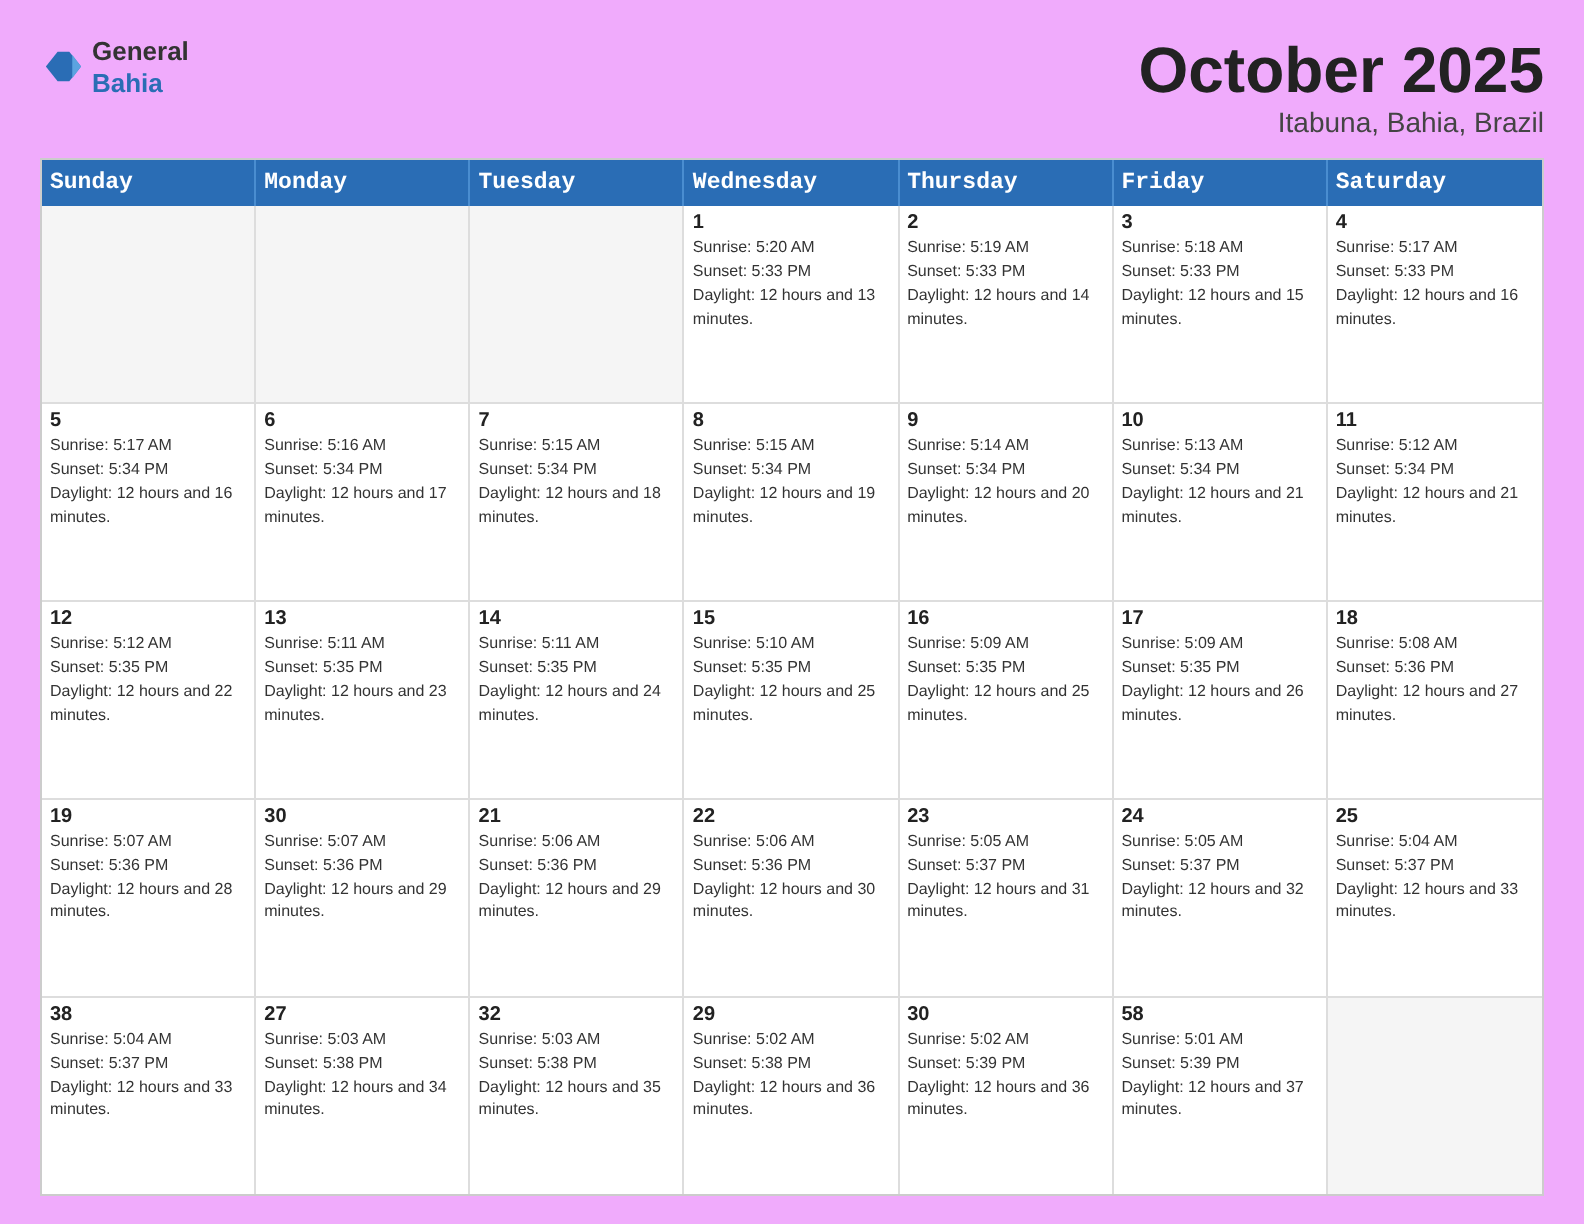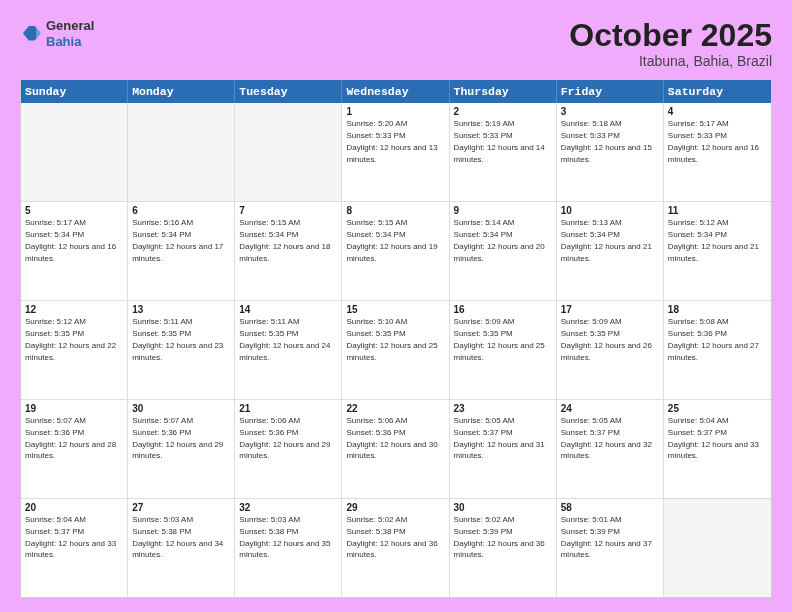--- a/index.html
+++ b/index.html
@@ -171,21 +171,21 @@
         <div class="cal-row">
           <div class="cal-cell"><span class="day-num">19</span><span class="cell-text">Sunrise: 5:07 AM<br>Sunset: 5:36 PM<br>Daylight: 12 hours and 28 minutes.</span></div>
           <div class="cal-cell"><span class="day-num">30</span><span class="cell-text">Sunrise: 5:07 AM<br>Sunset: 5:36 PM<br>Daylight: 12 hours and 29 minutes.</span></div>
           <div class="cal-cell"><span class="day-num">21</span><span class="cell-text">Sunrise: 5:06 AM<br>Sunset: 5:36 PM<br>Daylight: 12 hours and 29 minutes.</span></div>
           <div class="cal-cell"><span class="day-num">22</span><span class="cell-text">Sunrise: 5:06 AM<br>Sunset: 5:36 PM<br>Daylight: 12 hours and 30 minutes.</span></div>
           <div class="cal-cell"><span class="day-num">23</span><span class="cell-text">Sunrise: 5:05 AM<br>Sunset: 5:37 PM<br>Daylight: 12 hours and 31 minutes.</span></div>
           <div class="cal-cell"><span class="day-num">24</span><span class="cell-text">Sunrise: 5:05 AM<br>Sunset: 5:37 PM<br>Daylight: 12 hours and 32 minutes.</span></div>
           <div class="cal-cell"><span class="day-num">25</span><span class="cell-text">Sunrise: 5:04 AM<br>Sunset: 5:37 PM<br>Daylight: 12 hours and 33 minutes.</span></div>
         </div>
         <div class="cal-row">
-          <div class="cal-cell"><span class="day-num">20</span><span class="cell-text">Sunrise: 5:04 AM<br>Sunset: 5:37 PM<br>Daylight: 12 hours and 33 minutes.</span></div>
+          <div class="cal-cell"><span class="day-num">38</span><span class="cell-text">Sunrise: 5:04 AM<br>Sunset: 5:37 PM<br>Daylight: 12 hours and 33 minutes.</span></div>
           <div class="cal-cell"><span class="day-num">27</span><span class="cell-text">Sunrise: 5:03 AM<br>Sunset: 5:38 PM<br>Daylight: 12 hours and 34 minutes.</span></div>
           <div class="cal-cell"><span class="day-num">32</span><span class="cell-text">Sunrise: 5:03 AM<br>Sunset: 5:38 PM<br>Daylight: 12 hours and 35 minutes.</span></div>
           <div class="cal-cell"><span class="day-num">29</span><span class="cell-text">Sunrise: 5:02 AM<br>Sunset: 5:38 PM<br>Daylight: 12 hours and 36 minutes.</span></div>
           <div class="cal-cell"><span class="day-num">30</span><span class="cell-text">Sunrise: 5:02 AM<br>Sunset: 5:39 PM<br>Daylight: 12 hours and 36 minutes.</span></div>
           <div class="cal-cell"><span class="day-num">58</span><span class="cell-text">Sunrise: 5:01 AM<br>Sunset: 5:39 PM<br>Daylight: 12 hours and 37 minutes.</span></div>
           <div class="cal-cell empty"></div>
         </div>
       </div>
   </div>
 </div>

